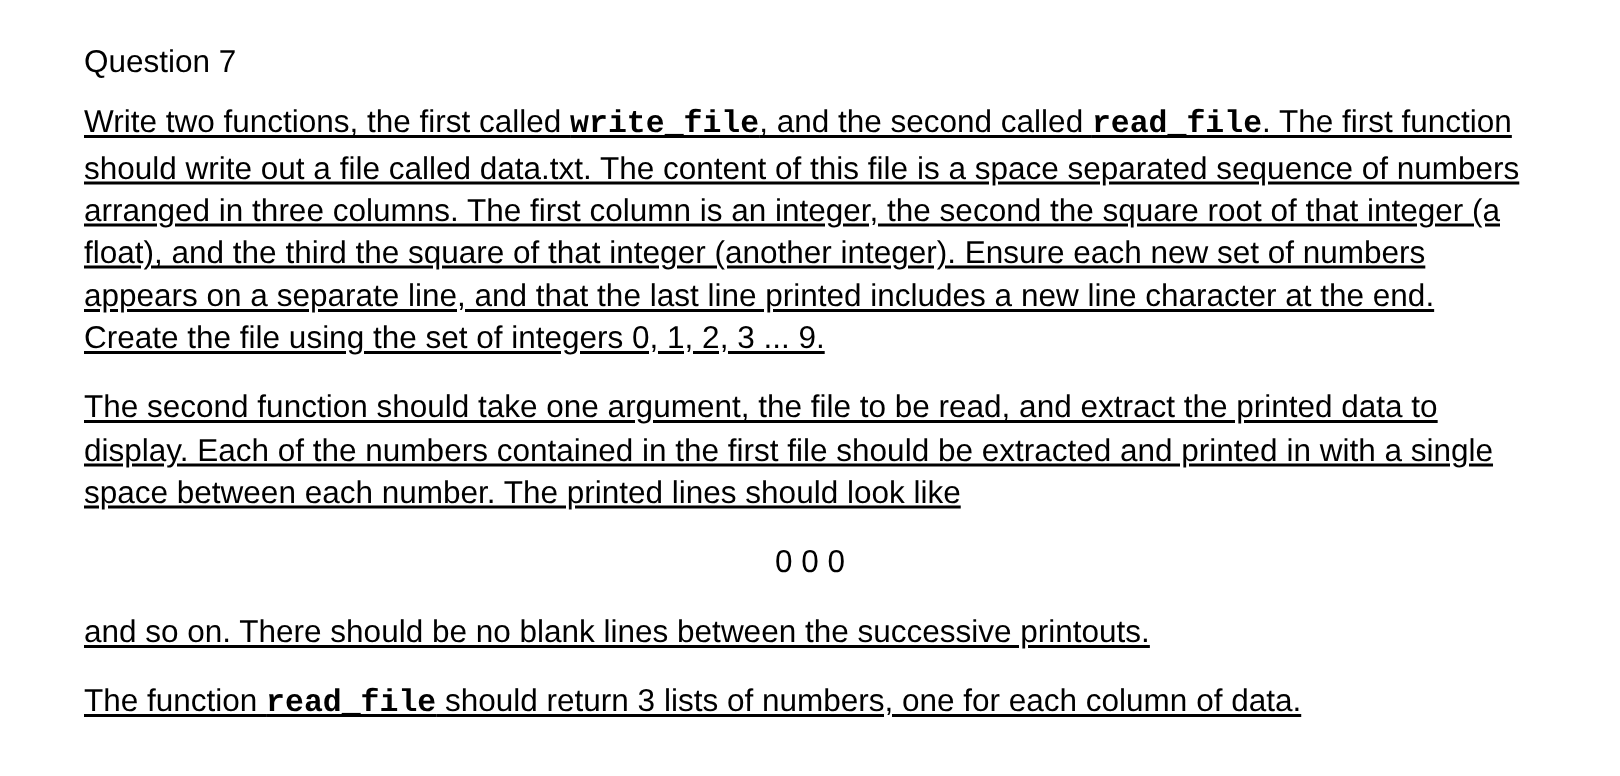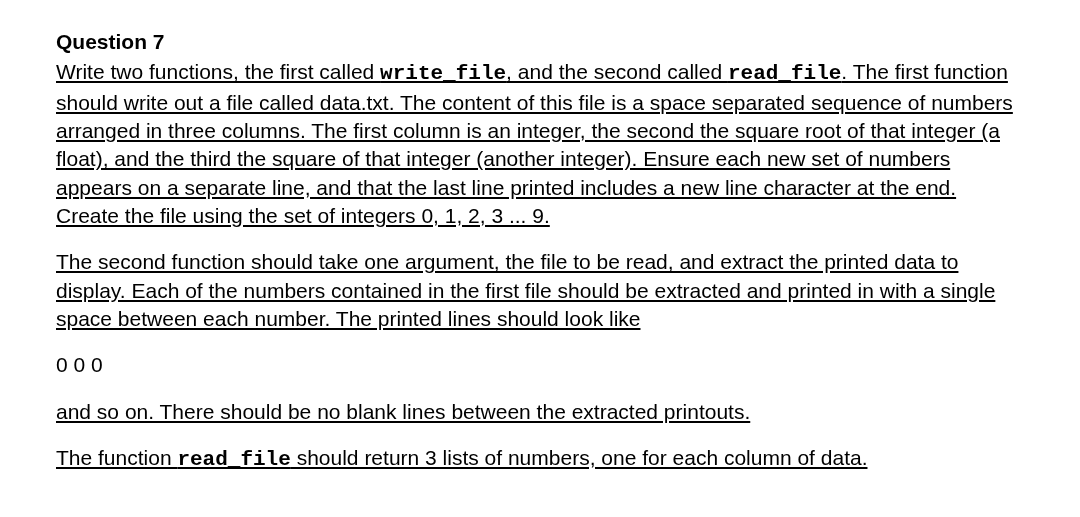--- a/index.html
+++ b/index.html
@@ -10,54 +10,55 @@
     body {
       font-family: Arial, Helvetica, sans-serif;
       font-size: 21px;
       line-height: 1.35;
       color: #000;
       background: #fff;
       padding: 28px 56px;
       width: 1080px;
     }
     .heading {
-      font-weight: bold;
-      margin-bottom: 2px;
+      font-weight: normal;
+      margin-bottom: 12px;
     }
     .para {
       margin-bottom: 18px;
       text-decoration: underline;
     }
     .para:last-child {
       margin-bottom: 0;
     }
     .mono {
       font-family: "Courier New", Courier, monospace;
       font-weight: bold;
     }
     .output-block {
       margin-bottom: 18px;
       line-height: 1.35;
+      text-align: center;
     }
     .output-line {
       display: block;
     }
   </style>
 </head>
 <body>
 
 <div class="heading">Question 7</div>
 
 <div class="para">
   <span>Write two functions, the first called </span><span class="mono">write_file</span><span>, and the second called </span><span class="mono">read_file</span><span>. The first function should write out a file called data.txt. The content of this file is a space separated sequence of numbers arranged in three columns.   The first column is an integer, the second the square root of that integer (a float), and the third the square of that integer (another integer).   Ensure each new set of numbers appears on a separate line, and that the last line printed includes a new line character at the end.  Create the file using the set of integers 0, 1, 2, 3 ... 9.</span>
 </div>
 
 <div class="para">The second function should take one argument, the file to be read, and extract the printed data to display.  Each of the numbers contained in the first file should be extracted and printed in with a single space between each number.  The printed lines should look like</div>
 
 <div class="output-block">
   <span class="output-line">0 0 0</span>
 </div>
 
-<div class="para">and so on.  There should be no blank lines between the extracted printouts.</div>
+<div class="para">and so on.  There should be no blank lines between the successive printouts.</div>
 
 <div class="para">
   <span>The function </span><span class="mono">read_file</span><span> should return 3 lists of numbers, one for each column of data.</span>
 </div>
 
 </body></html>

